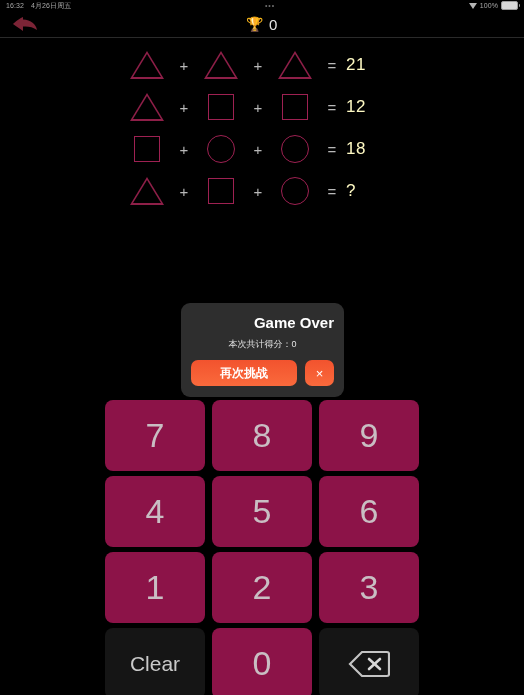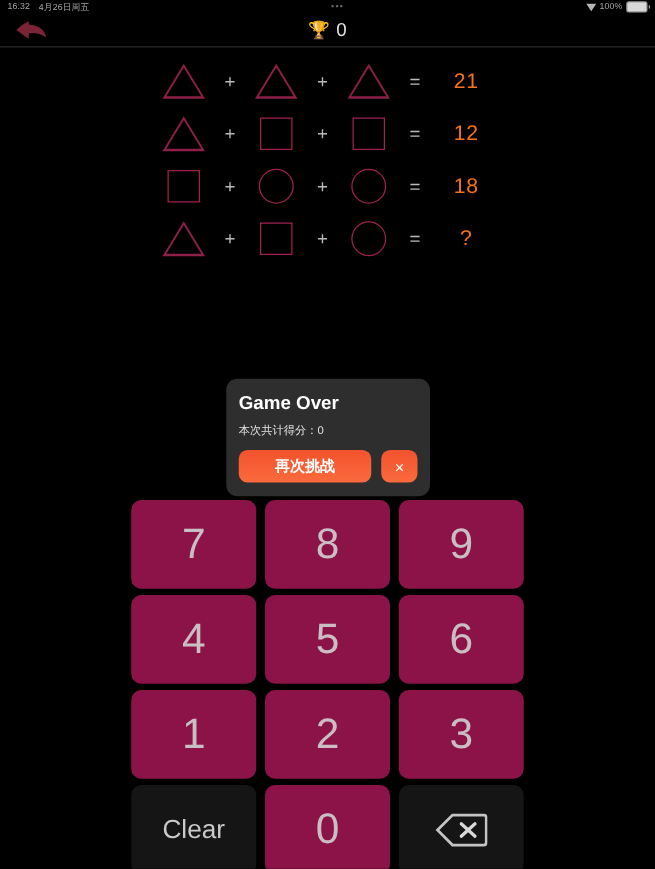--- a/index.html
+++ b/index.html
@@ -113,22 +113,22 @@
     justify-content: center;
   }
   .op {
     width: 28px;
     text-align: center;
     color: #b9b9b9;
     font-size: 15px;
   }
   .eq-result {
     width: 54px;
-    text-align: center;
-    color: #f97316;
+    text-align: left;
+    color: #fef9c3;
     font-size: 17px;
     letter-spacing: 0.5px;
   }
 
   
   .shape-triangle {
     width: 0; height: 0;
     border-left: 17px solid transparent;
     border-right: 17px solid transparent;
     border-bottom: 28px solid #8e1f48;
@@ -200,26 +200,27 @@
     background: #2e2e2e;
     border-radius: 9px;
     padding: 11px 10px 11px 10px;
     box-sizing: border-box;
     pointer-events: auto;
   }
   .dialog-title {
     color: #ffffff;
     font-size: 15px;
     font-weight: bold;
-    text-align: left;
+    text-align: right;
     margin-bottom: 7px;
   }
   .dialog-score {
     color: #e2e2e2;
     font-size: 9px;
+    text-align: center;
     margin-bottom: 9px;
   }
   .dialog-actions {
     display: flex;
     gap: 8px;
     align-items: stretch;
   }
   .btn-retry {
     flex: 1;
     background: linear-gradient(180deg, #f2532e 0%, #fa6a3c 100%);

